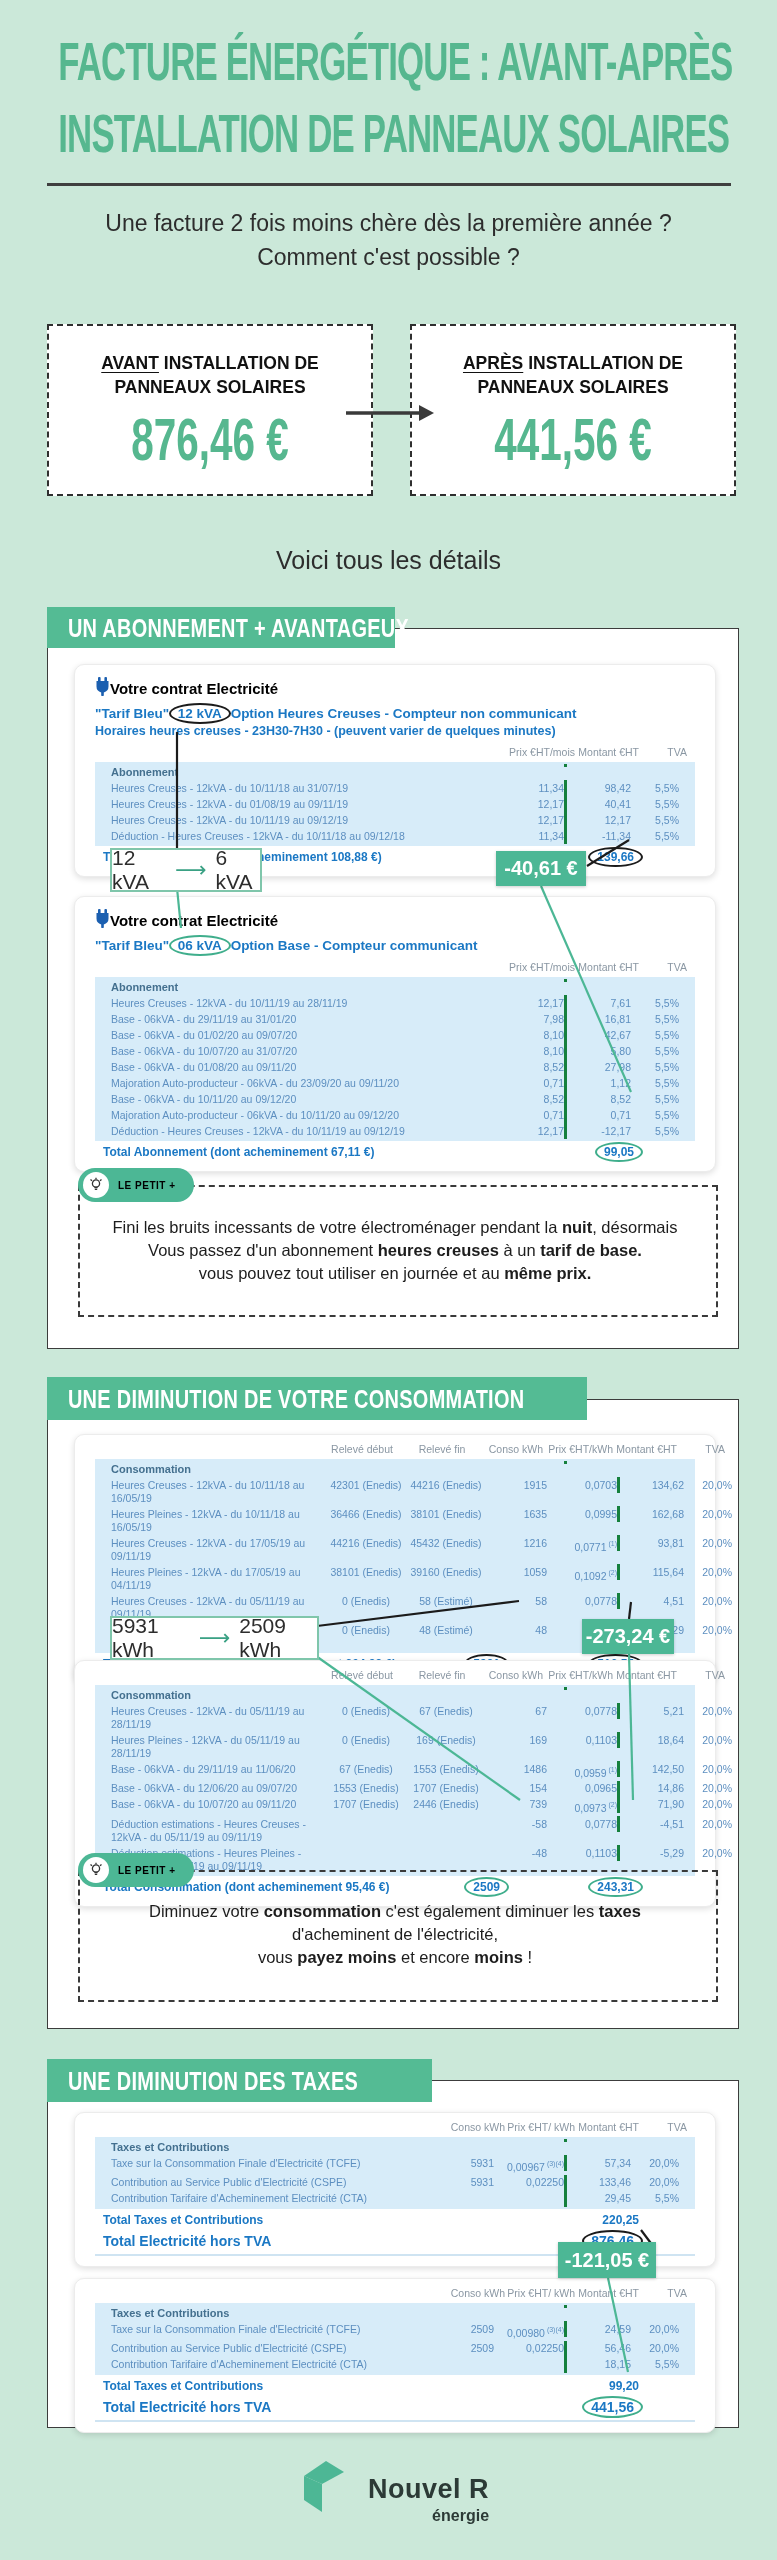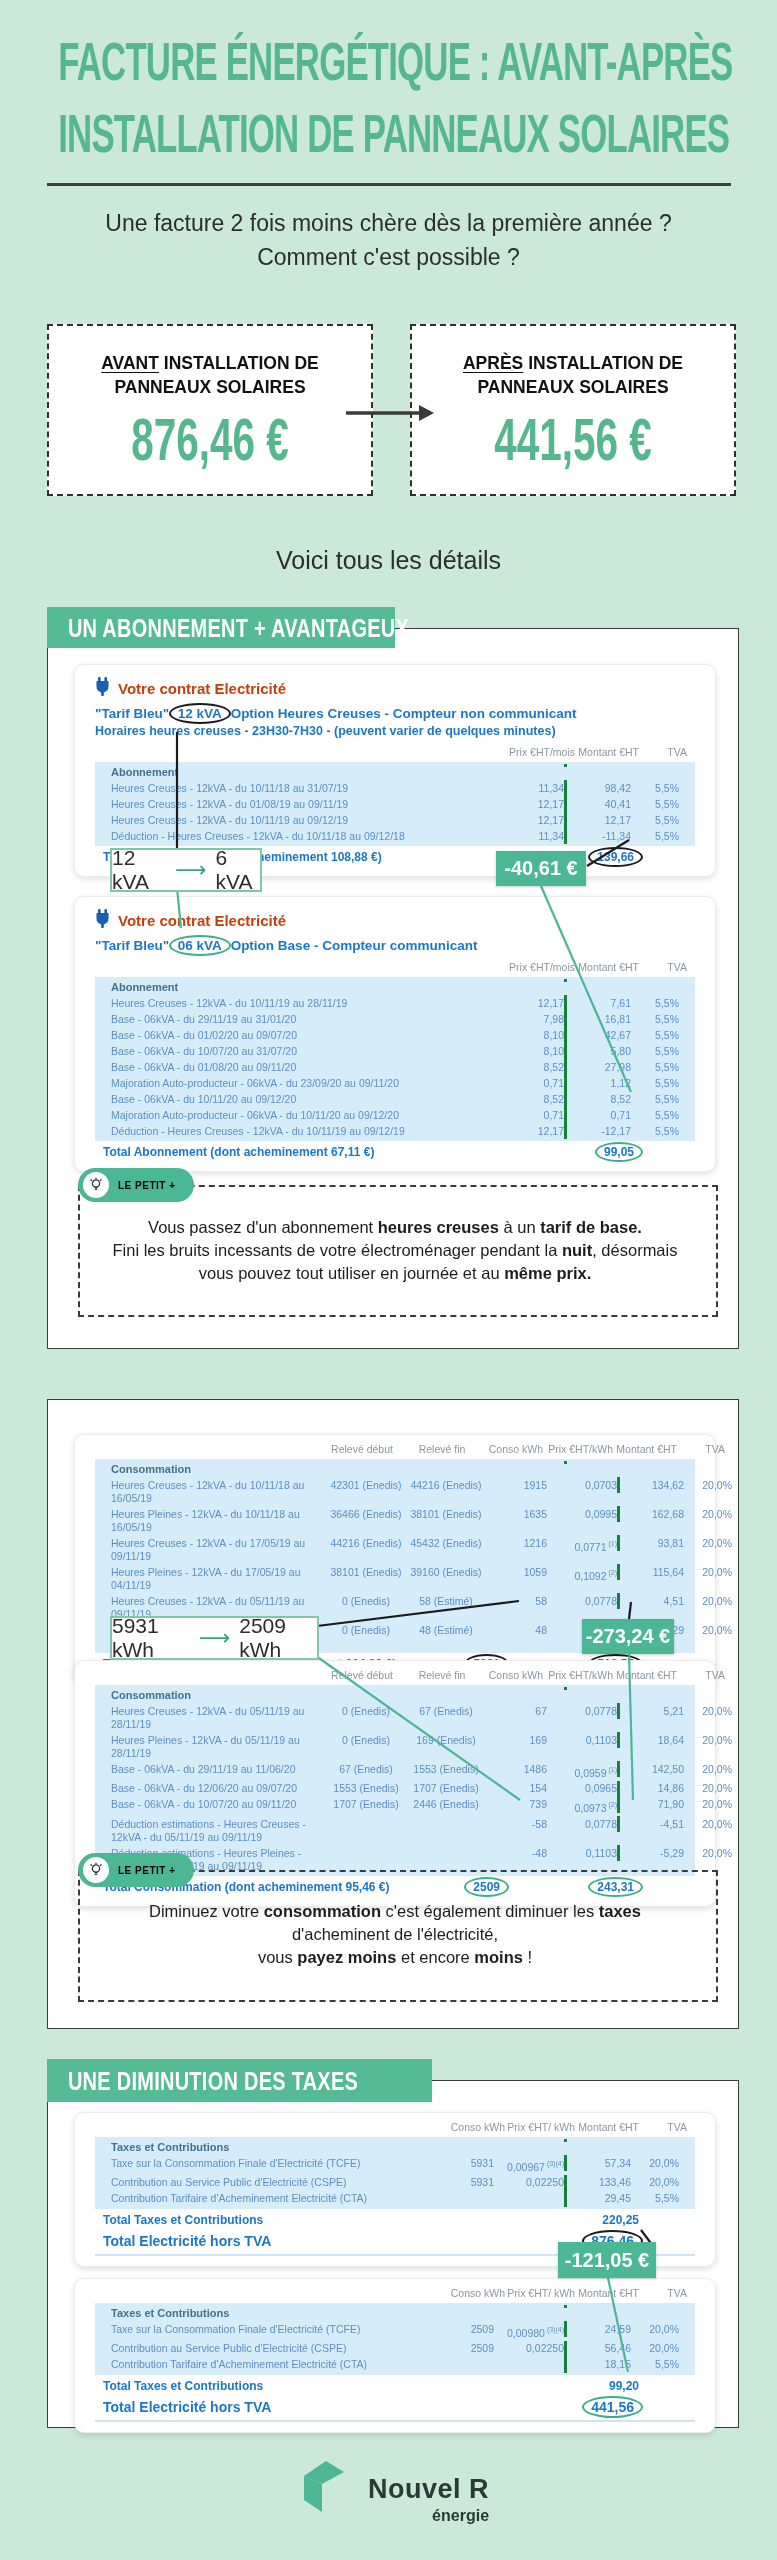--- a/index.html
+++ b/index.html
@@ -20,21 +20,21 @@
               transform:scale(.88,1.28);transform-origin:center center;}
   .details-intro{left:0;top:546px;width:777px;text-align:center;color:#2d2d2d;font-size:25px;}
   
   .sec-header{background:#54bb94;color:#fff;display:flex;align-items:center;z-index:4;}
   .sec-header span{font-size:21px;font-weight:700;letter-spacing:.3px;padding-left:22px;
                    transform:scale(.95,1.22);transform-origin:left center;white-space:nowrap;}
   .outer-card{background:#fff;border:1.5px solid #3c3c3c;z-index:1;}
   .inv-card{left:74px;width:642px;background:#fff;border:1px solid #ececec;border-radius:10px;
             box-shadow:0 2px 6px rgba(0,0,0,.13);z-index:2;padding:12px 20px 10px 20px;box-sizing:border-box;}
   
-  .inv-title{display:flex;align-items:center;gap:8px;color:#c2410c;font-weight:700;font-size:15px;}
+  .inv-title{display:flex;align-items:center;color:#000000;font-weight:700;font-size:15px;}
   .inv-sub{margin-top:7px;color:#1b78c4;font-weight:700;font-size:13.5px;}
   .inv-sub2{margin-top:3px;color:#1b78c4;font-weight:700;font-size:12.5px;}
   .t-headrow{display:flex;margin-top:8px;padding:0 8px;color:#8a97a3;font-size:10.5px;}
   .t-blue{background:#d7ecf9;margin-top:4px;padding:2px 8px;}
   .t-row{display:flex;align-items:flex-start;padding:0 8px;}
   .t-row .cell{font-size:10.5px;line-height:13px;padding:1.5px 0;color:#5d8fc0;}
   .t-row.group .cell{color:#44708f;font-weight:700;font-size:11px;}
   .t-totrow{display:flex;align-items:center;padding:4px 8px 2px 8px;color:#1b78c4;font-weight:700;font-size:12px;}
   .t-totrow.big{font-size:14px;}
   .lbl{flex:1;text-align:left;padding-right:6px;}
@@ -285,26 +285,29 @@
   <div class="abs petit-pill" style="left:78px;top:1168px;">
     <span class="bulb-circle">
       <svg width="16" height="16" viewBox="0 0 16 16" fill="none" stroke="#333" stroke-width="1.3">
           <circle cx="8" cy="6.5" r="3.6"></circle>
           <path d="M6.5 10.5h3M6.8 12.3h2.4M2.5 2.5l1.5 1.2M13.5 2.5 12 3.7M8 .8v1.5"></path>
         </svg>
     </span>
     <span class="plabel">LE PETIT +</span>
   </div>
   <div class="abs petit-text" style="left:95px;top:1216px;width:600px;">
+      <div><span>Fini les bruits incessants de votre électroménager pendant la </span><b>nuit</b><span>, désormais</span></div>
       <div><span>Vous passez d'un abonnement </span><b>heures creuses</b><span> à un </span><b>tarif de base.</b></div>
-      <div><span>Fini les bruits incessants de votre électroménager pendant la </span><b>nuit</b><span>, désormais</span></div>
       <div><span>vous pouvez tout utiliser en journée et au </span><b>même prix.</b></div>
     </div>
 
   <div class="abs outer-card" style="left:47px;top:1399px;width:690px;height:628px;"></div>
+  <div class="abs sec-header" style="left:47px;top:1377px;width:540px;height:43px;">
+    <span>UNE DIMINUTION DE VOTRE CONSOMMATION</span>
+  </div>
 
   <div class="abs inv-card" style="top:1434px;padding-top:8px;">
     <div class="t-headrow" style="margin-top:0;">
       <div class="lbl-c"></div>
       <div class="w-rd">Relevé début</div>
       <div class="w-rf">Relevé fin</div>
       <div class="flexsp"></div>
       <div class="w-conso">Conso kWh</div>
       <div class="w-prixk">Prix €HT/kWh</div>
       <div class="w-mont">Montant €HT</div>

